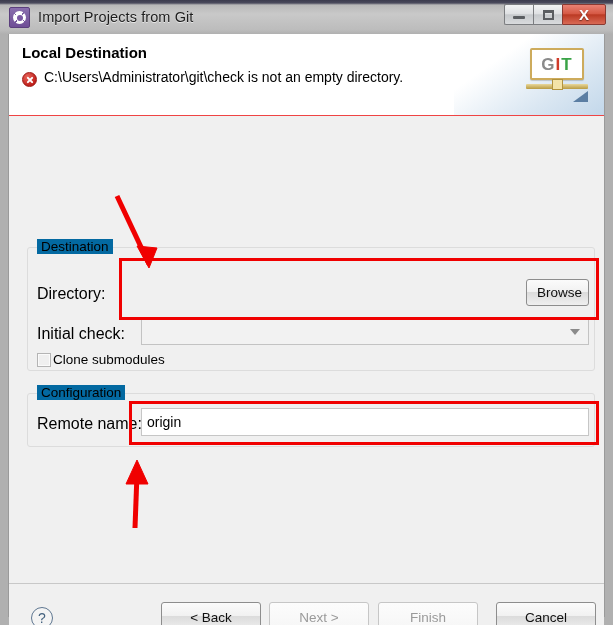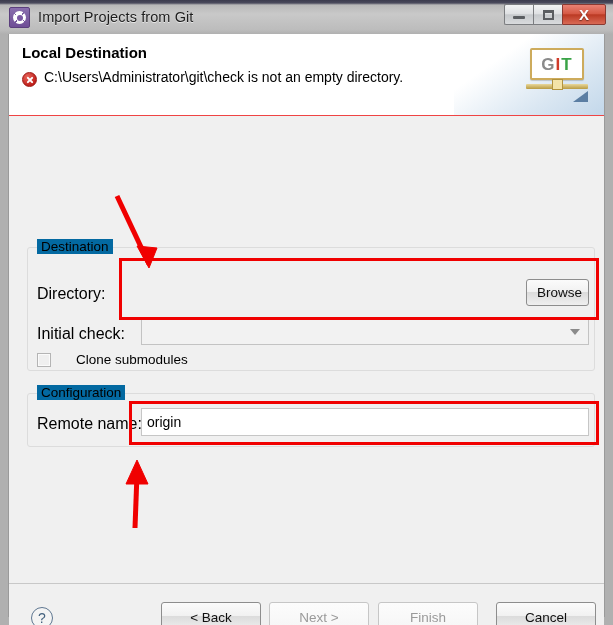--- a/index.html
+++ b/index.html
@@ -155,21 +155,21 @@
   }
   .btn.disabled{color:#9a9a9a;border-color:#c6c6c6;
     background:linear-gradient(to bottom,#fcfcfc 0%,#f6f6f6 100%);}
   #browse-button{position:absolute;left:517px;top:163px;width:63px;height:27px;text-align:right;}
   .chk-row{position:absolute;left:28px;top:236px;display:flex;align-items:center;}
   .chk{
     width:14px;height:14px;box-sizing:border-box;
     background:#efefef;border:1px solid #b4b4b4;
     box-shadow:inset 0 0 0 1px #fafafa;
   }
-  .chk-label{margin-left:25px;font-size:13.5px;color:#000;}
+  .chk-label{margin-left:2px;font-size:13.5px;color:#000;}
   
   .redbox{position:absolute;border:3px solid #f00000;box-sizing:border-box;pointer-events:none;}
   #redbox-destination{left:110px;top:142px;width:480px;height:62px;}
   #redbox-remote{left:120px;top:285px;width:470px;height:44px;}
   .anno-text{position:absolute;color:#f00000;font-size:21px;letter-spacing:3px;
     font-family:"DejaVu Sans","Liberation Sans",sans-serif;white-space:nowrap;}
   #anno-top-text{left:85px;top:57px;}
   #anno-bottom-text{left:98px;top:420px;}
   .anno-arrow{position:absolute;pointer-events:none;}
   

